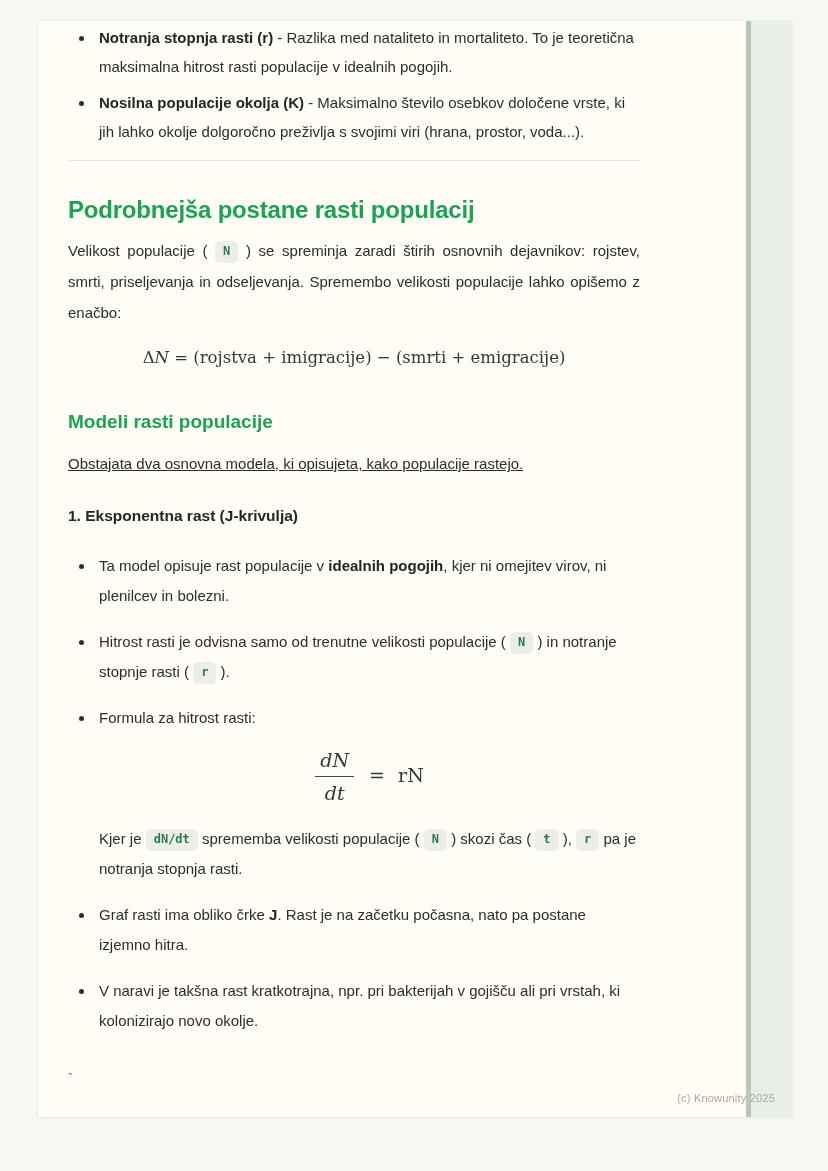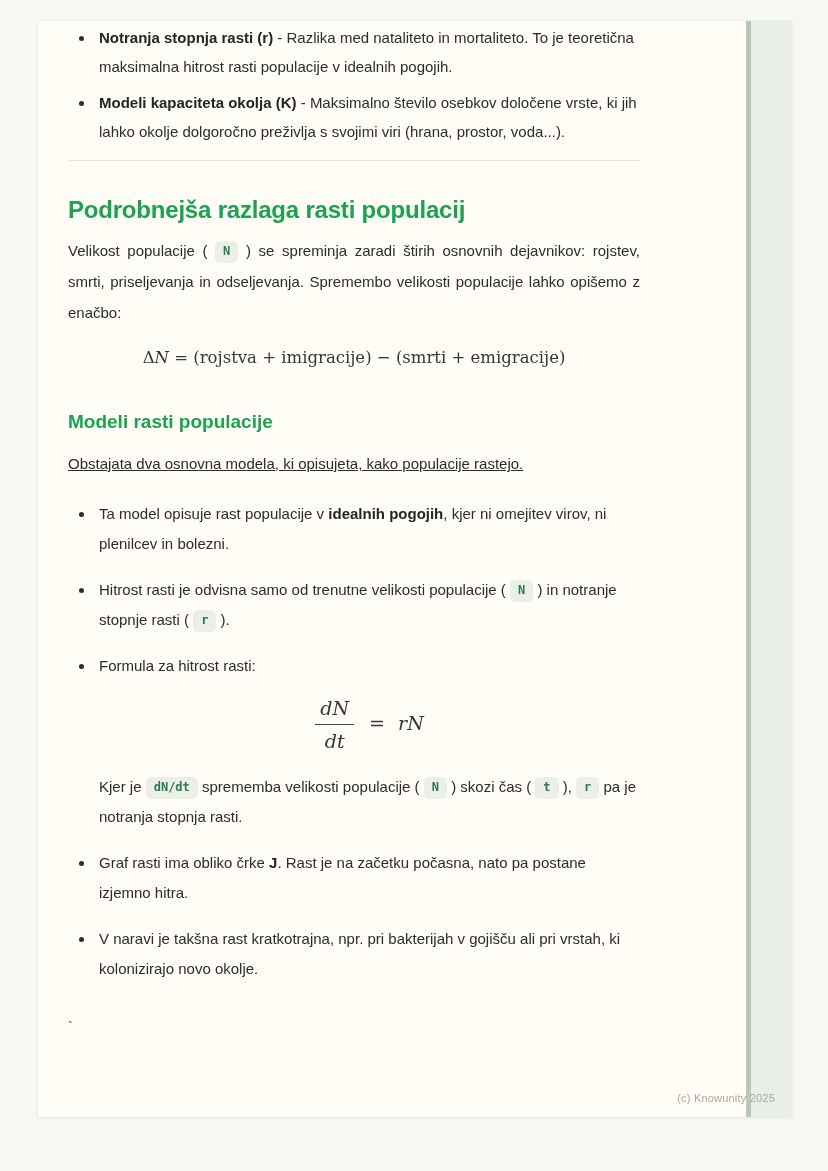--- a/index.html
+++ b/index.html
@@ -92,21 +92,21 @@
   }
   .frac {
     display: inline-flex;
     flex-direction: column;
     vertical-align: middle;
     text-align: center;
   }
   .frac .num { font-style: italic; padding: 0 5px 1px 5px; border-bottom: 1.3px solid #44484b; }
   .frac .den { font-style: italic; padding: 1px 5px 0 5px; }
   .formula-eq { margin: 0 7px 0 9px; }
-  .formula-rhs { font-style: italic; }
+  .formula-rhs { }
 
   .note-para { margin-top: 4px; }
 
   .stray { margin-top: 28px; font-size: 15px; color: #3a3d40; }
 
   .footer-copyright {
     position: absolute;
     right: 17px; bottom: 13px;
     font-size: 11px;
     color: #a9a9a2;
@@ -124,40 +124,41 @@
     <div class="strip-fill"></div>
   </div>
 
   <div class="content">
 
     <ul class="intro-list">
       <li>
         <span><strong>Notranja stopnja rasti (r)</strong> - Razlika med nataliteto in mortaliteto. To je teoretična maksimalna hitrost rasti populacije v idealnih pogojih.</span>
       </li>
       <li>
-        <span><strong>Modeli kapaciteta okolja (K)</strong> - Maksimalno število osebkov določene vrste, ki jih lahko okolje dolgoročno preživlja s svojimi viri (hrana, prostor, voda...).</span>
+        <span><strong>Nosilna populacije okolja (K)</strong> - Maksimalno število osebkov določene vrste, ki jih lahko okolje dolgoročno preživlja s svojimi viri (hrana, prostor, voda...).</span>
       </li>
     </ul>
 
     <hr class="divider">
 
-    <h2 class="section-title">Podrobnejša razlaga rasti populacij</h2>
+    <h2 class="section-title">Podrobnejša postane rasti populacij</h2>
 
     <p class="justified">
       <span>Velikost populacije ( <code class="badge">N</code> ) se spreminja zaradi štirih osnovnih dejavnikov: rojstev, smrti, priseljevanja in odseljevanja. Spremembo velikosti populacije lahko opišemo z enačbo:</span>
     </p>
 
     <div class="math-block">
       <span>Δ</span><span class="var">N</span><span> = (rojstva + imigracije) − (smrti + emigracije)</span>
     </div>
 
     <h3 class="subsection-title">Modeli rasti populacije</h3>
 
     <p class="lead">Obstajata dva osnovna modela, ki opisujeta, kako populacije rastejo.</p>
 
+    <p class="bold-heading">1. Eksponentna rast (J-krivulja)</p>
 
     <ul class="model-list">
       <li>
         <span>Ta model opisuje rast populacije v <strong>idealnih pogojih</strong>, kjer ni omejitev virov, ni plenilcev in bolezni.</span>
       </li>
       <li>
         <span>Hitrost rasti je odvisna samo od trenutne velikosti populacije ( <code class="badge">N</code> ) in notranje stopnje rasti ( <code class="badge">r</code> ).</span>
       </li>
       <li>
         <span>Formula za hitrost rasti:</span>

